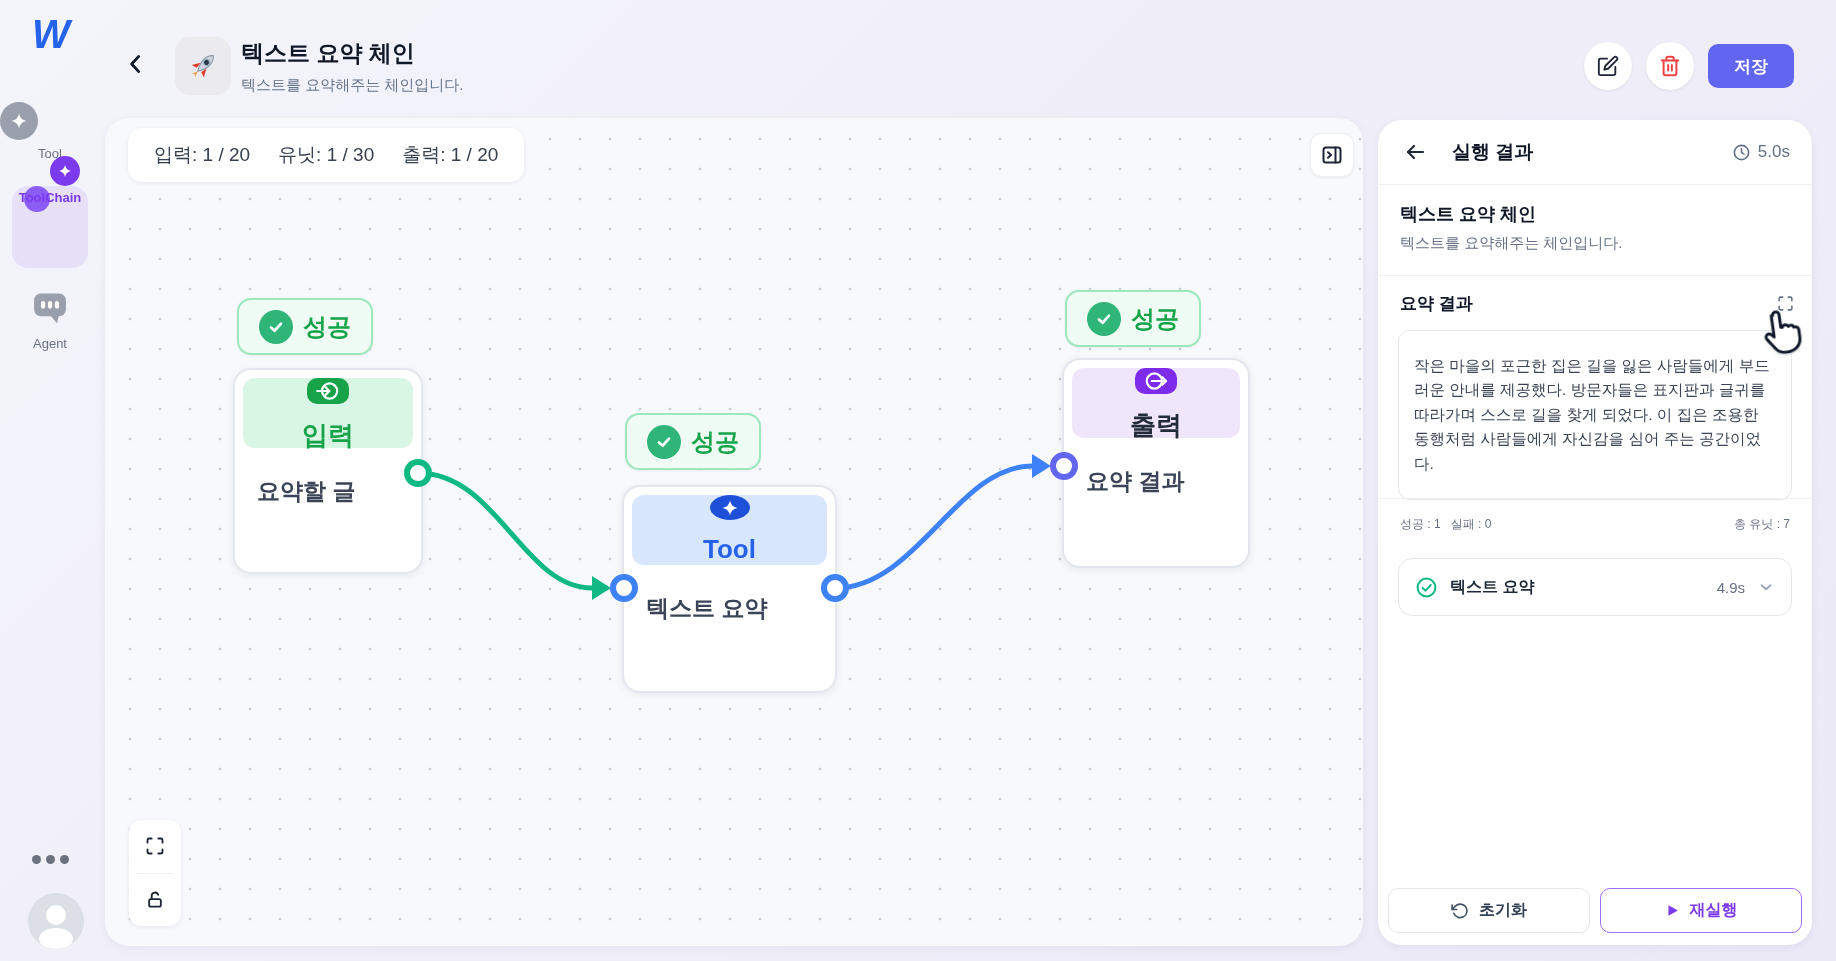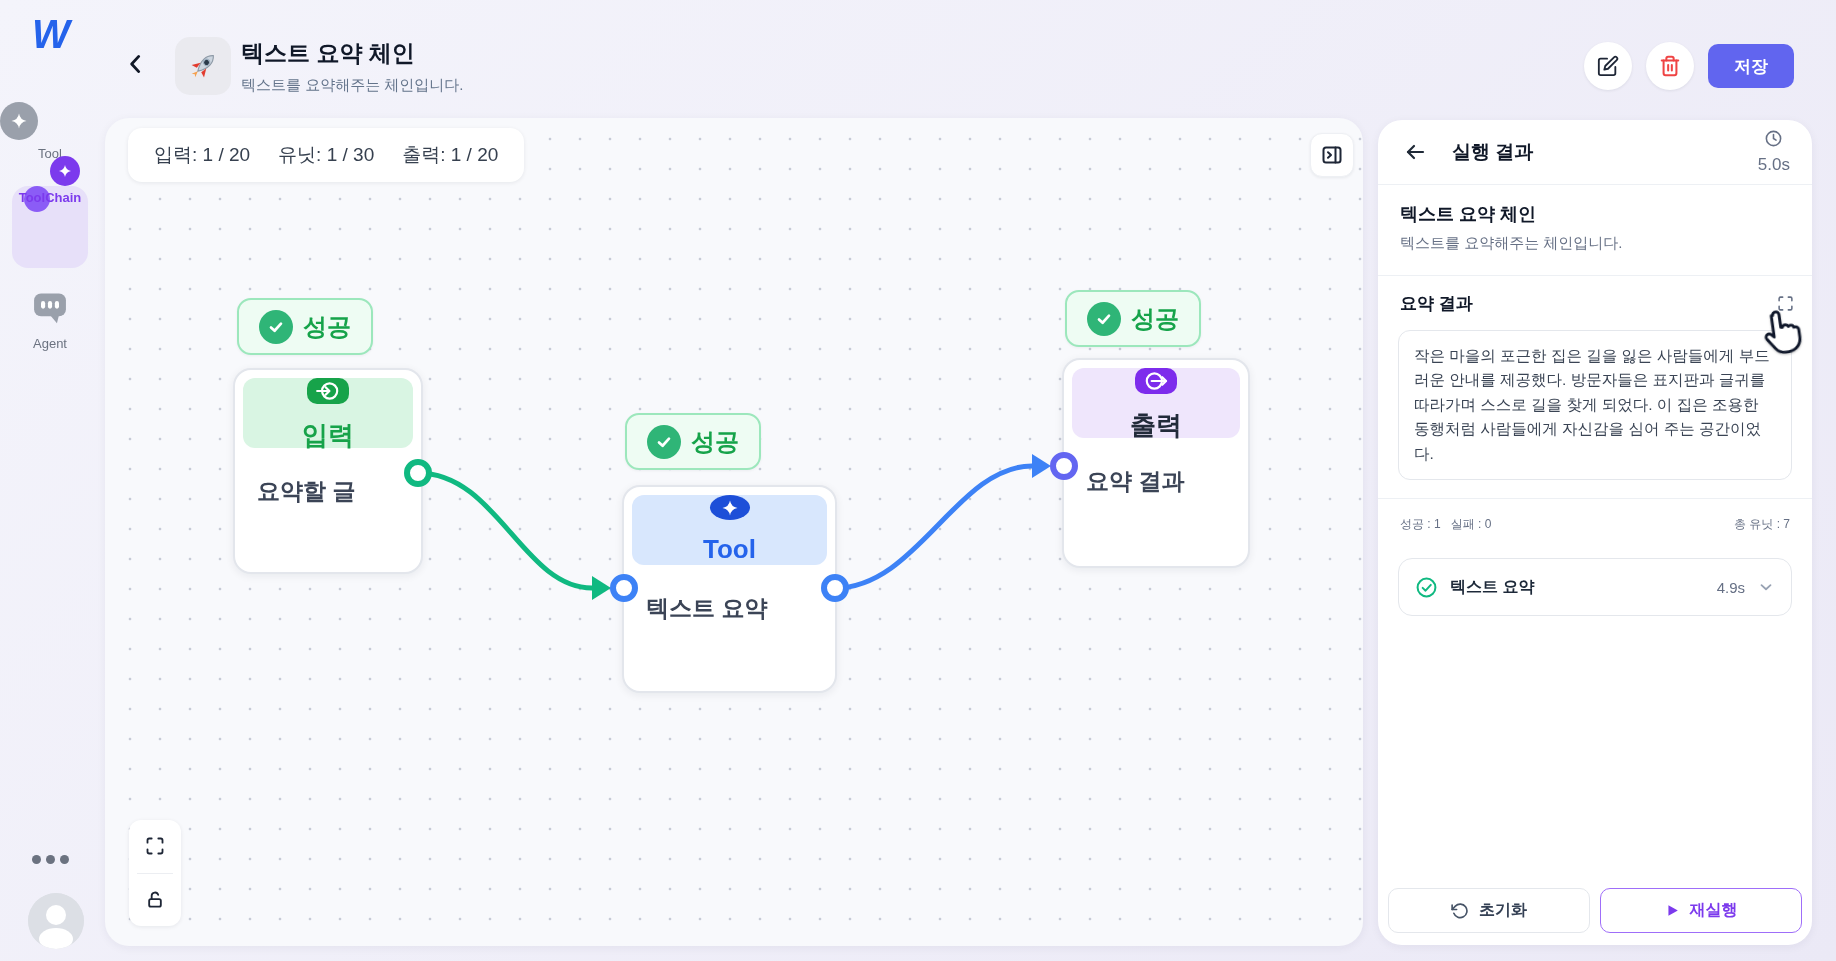--- a/index.html
+++ b/index.html
@@ -92,31 +92,31 @@
   .canvas-ctl .cell { flex:1; display:flex; align-items:center; justify-content:center; cursor:pointer; }
   .canvas-ctl .sep { height:1px; background:#eceef2; margin:0 8px; }
 
   
   .panel { position:absolute; left:1378px; top:120px; width:434px; height:825px; background:#fff;
     border-radius:24px; box-shadow:0 2px 10px rgba(30,30,60,.06); }
   .p-header { position:absolute; top:0; left:0; right:0; height:64px; display:flex; align-items:center;
     padding:0 22px; }
   .p-header .back { width:30px; height:30px; display:flex; align-items:center; justify-content:center; cursor:pointer; }
   .p-header h2 { font-size:19px; font-weight:800; color:#101828; margin-left:22px; }
-  .p-header .dur { margin-left:auto; display:flex; align-items:center; gap:7px; color:#667085; font-size:17px;flex-direction:column; }
+  .p-header .dur { margin-left:auto; display:flex; align-items:center; gap:7px; color:#667085; font-size:17px; }
   .p-div { position:absolute; left:0; right:0; height:1px; background:#edf0f4; }
   .chain-title { position:absolute; left:22px; top:82px; font-size:18px; font-weight:800; color:#101828; }
   .chain-desc { position:absolute; left:22px; top:114px; font-size:15px; color:#667085; }
   .result-head { position:absolute; left:22px; right:18px; top:172px; display:flex; align-items:center; justify-content:space-between; }
   .result-head h3 { font-size:17px; font-weight:800; color:#101828; }
   .expand-btn { cursor:pointer; display:flex; }
   .cursor-hand { position:absolute; right:10px; top:190px; z-index:40; pointer-events:none;
     transform:rotate(-8deg); filter:drop-shadow(0 1px 1px rgba(0,0,0,.25)); }
   .result-box { position:absolute; left:20px; right:20px; top:210px; border:1px solid #e4e7ec; border-radius:12px;
-    padding:13px 15px; font-size:15.5px; line-height:1.58; color:#3a4454; }
+    padding:23px 15px; font-size:15.5px; line-height:1.58; color:#3a4454; }
   .p-stats { position:absolute; left:22px; right:22px; top:396px; display:flex; align-items:center;
     font-size:12px; color:#667085; }
   .p-stats .gap { margin-left:10px; }
   .p-stats .total { margin-left:auto; }
   .unit-card { position:absolute; left:20px; right:20px; top:438px; height:58px; border:1px solid #e4e7ec;
     border-radius:14px; display:flex; align-items:center; padding:0 16px; gap:12px; cursor:pointer; }
   .unit-card b { font-size:16px; font-weight:800; color:#1d2939; }
   .unit-card .u-dur { margin-left:auto; font-size:15px; color:#667085; }
   .p-footer { position:absolute; left:10px; right:10px; bottom:12px; display:flex; gap:10px;margin-top:44px; }
   .p-footer button { flex:1; height:45px; border-radius:10px; background:#fff; font-family:inherit;

